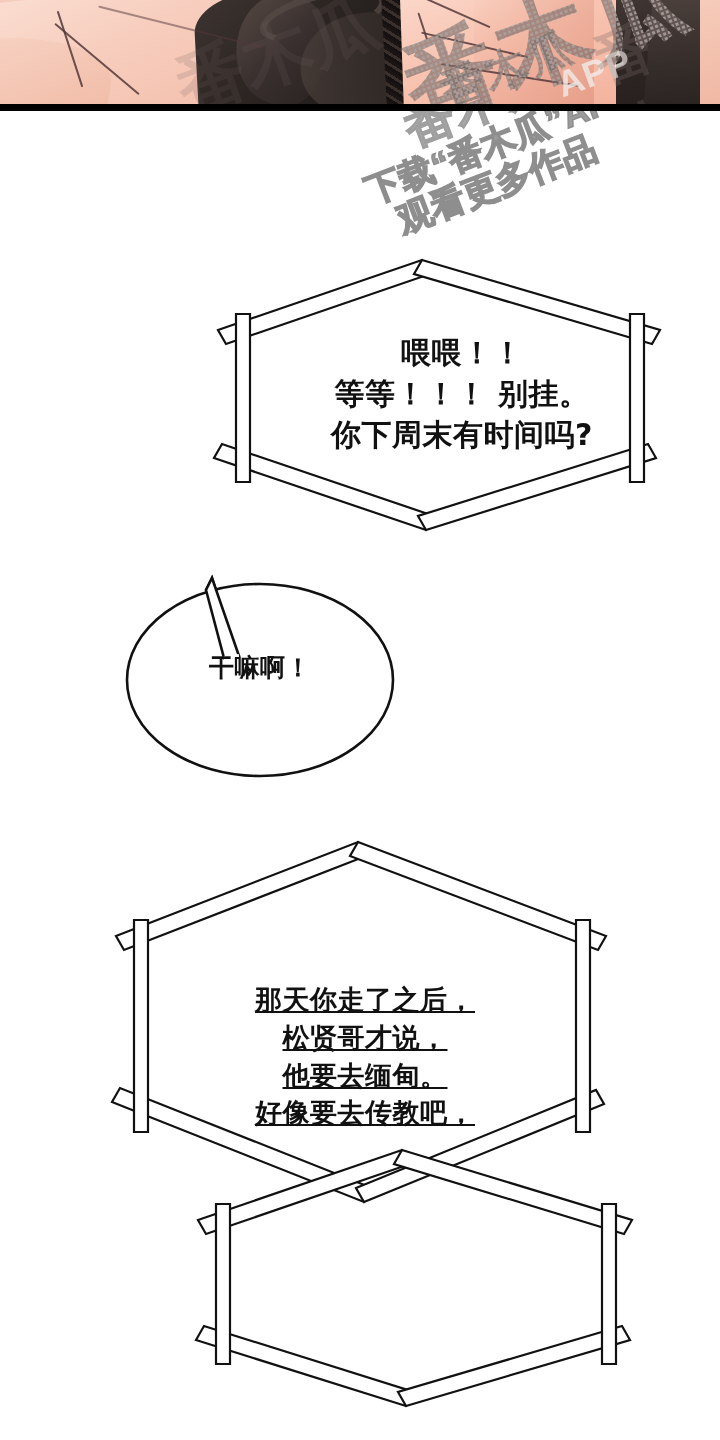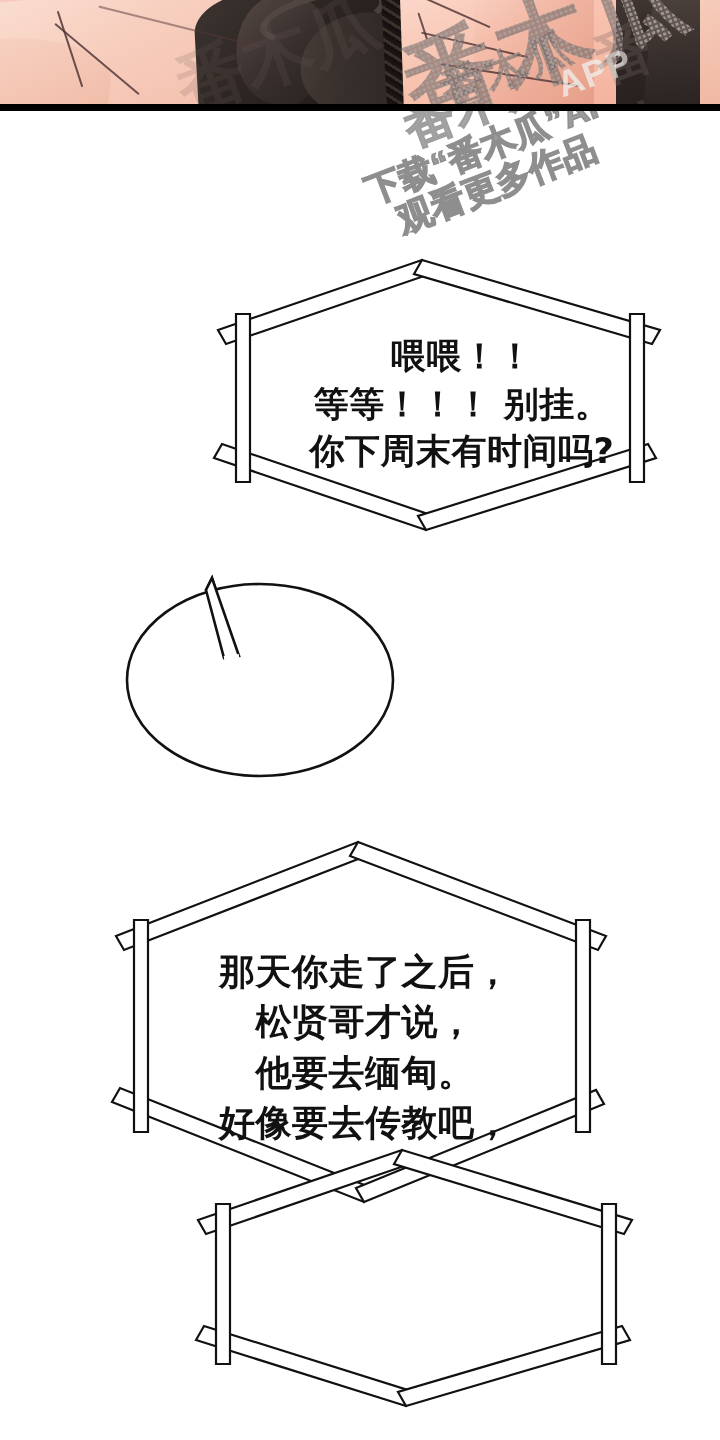--- a/index.html
+++ b/index.html
@@ -95,29 +95,29 @@
   .stick-bubble svg{ display:block; overflow:visible; }
   .bubble-text{
     position:absolute; text-align:center; color:#111;
     font-weight:700; line-height:1.30; white-space:pre-line;
     font-family:"DejaVu Sans","Liberation Sans",sans-serif;
     letter-spacing:.5px; user-select:none;
   }
 
   
   #bubble1{ left:196px; top:252px; width:480px; height:290px; }
-  #bubble1-text{ left:250px; top:333px; width:424px; font-size:35px; line-height:1.36; }
+  #bubble1-text{ left:250px; top:333px; width:424px; font-size:30px; line-height:1.36; }
 
   
   #bubble2{ position:absolute; left:120px; top:548px; width:300px; height:240px; }
   #bubble2-text{ left:150px; top:652px; width:220px; font-size:25px; text-align:center;}
 
   
   #bubble3{ left:92px; top:832px; width:540px; height:380px; }
-  #bubble3-text{ left:160px; top:947px; width:410px; font-size:36px; line-height:1.40;}
+  #bubble3-text{ left:160px; top:981px; width:410px; font-size:27px; line-height:1.40;text-decoration:underline;}
 
   
   #bubble4{ left:180px; top:1152px; width:470px; height:262px; }
   #bubble4-text{ left:205px; top:1249px; width:420px; font-size:27px; line-height:1.40;}
 </style>
 </head>
 <body>
 
 <div id="page">
 
@@ -184,20 +184,21 @@
     <svg width="300" height="240" viewBox="0 0 300 240" fill="none" stroke="#111" stroke-width="2.6" stroke-linejoin="miter">
 
       <polygon points="86,42 92,30 120,116 104,118" fill="#fff"></polygon>
 
       <ellipse cx="140" cy="132" rx="133" ry="96" fill="#fff"></ellipse>
 
       <polygon points="86,42 92,30 119,108 104,110" fill="#fff" stroke="#111"></polygon>
       <path d="M104,110 L119,108" stroke="#fff" stroke-width="4"></path>
     </svg>
   </div>
+  <div class="bubble-text" id="bubble2-text">干嘛啊！</div>
 
   <div class="stick-bubble" id="bubble3">
     <svg width="540" height="380" viewBox="0 0 540 380" fill="none" stroke="#111" stroke-width="2.2" stroke-linejoin="miter">
       <polygon points="24,104 266,10 274,24 32,118" fill="#fff"></polygon>
       <polygon points="266,10 514,104 506,118 258,24" fill="#fff"></polygon>
       <polygon points="20,270 272,370 280,356 28,256" fill="#fff"></polygon>
       <polygon points="272,370 512,272 504,258 264,356" fill="#fff"></polygon>
       <polygon points="42,88 56,88 56,300 42,300" fill="#fff"></polygon>
       <polygon points="484,88 498,88 498,300 484,300" fill="#fff"></polygon>
     </svg>

